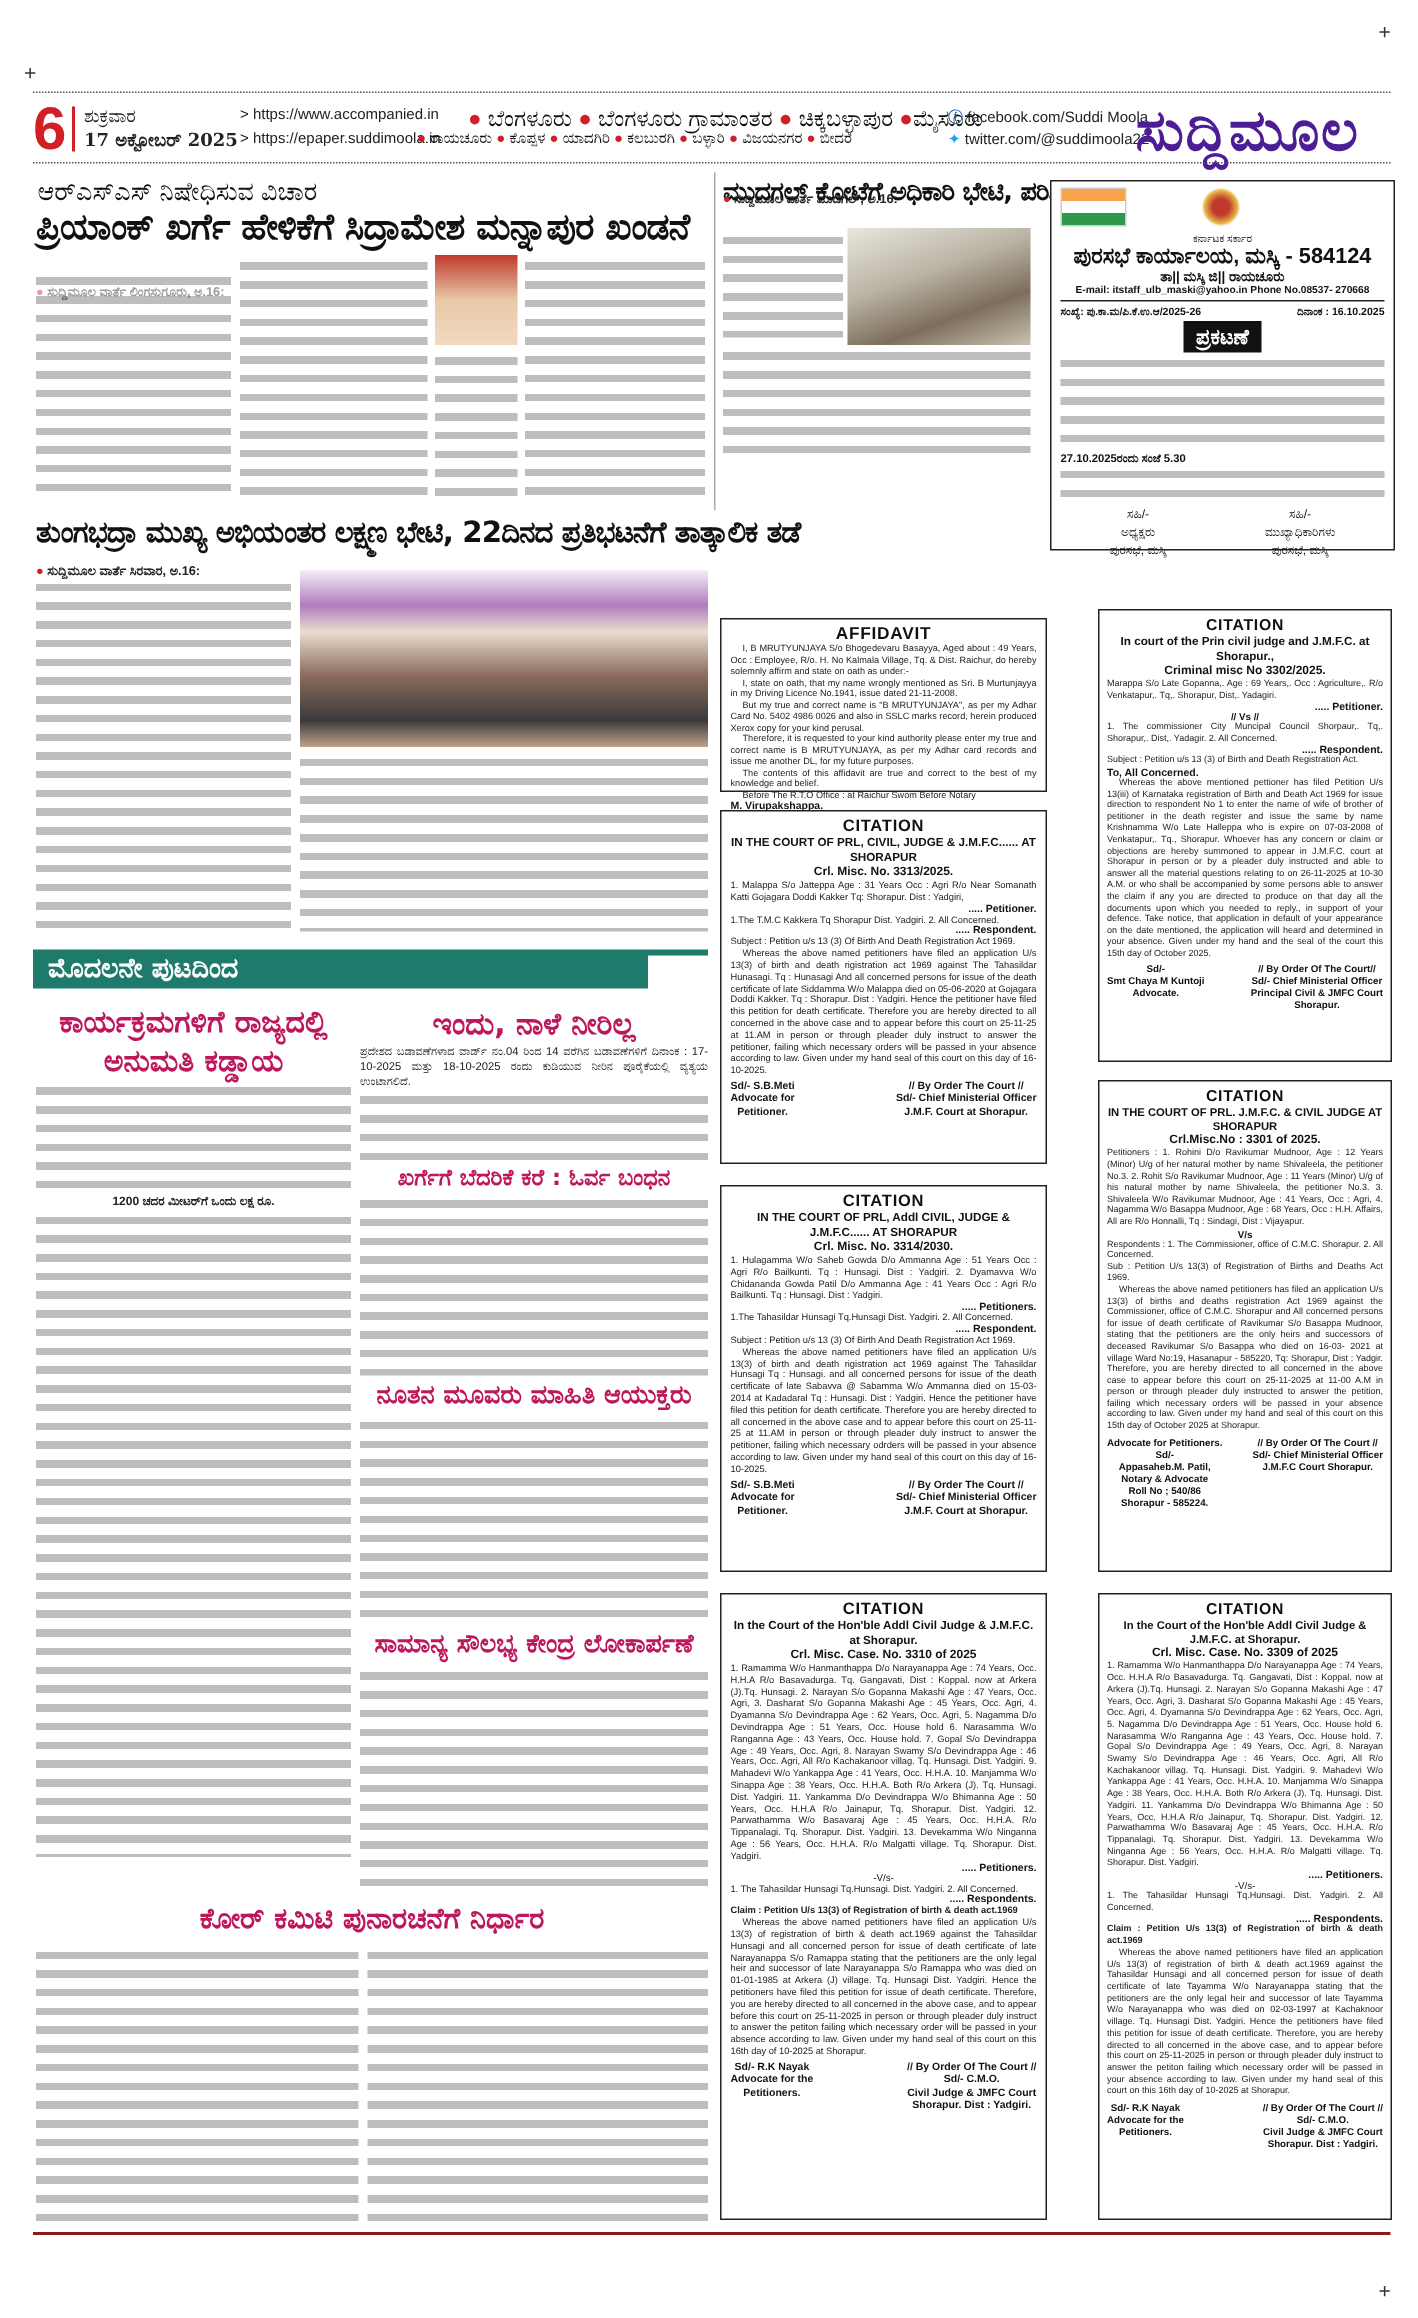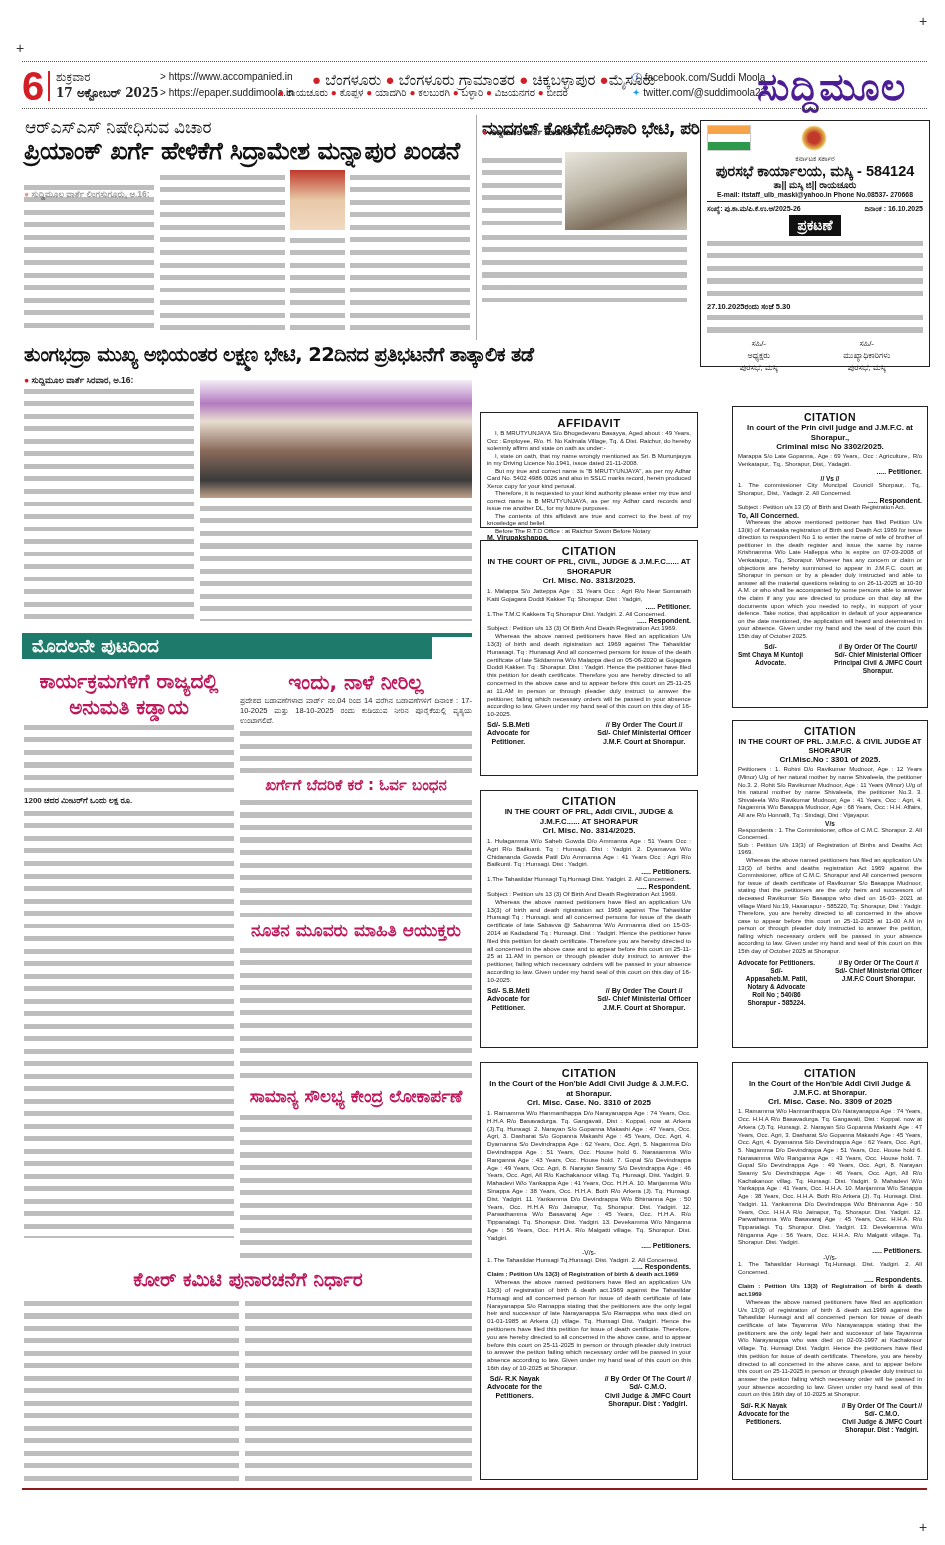--- a/index.html
+++ b/index.html
@@ -216,21 +216,21 @@
         <div>// By Order Of The Court //</div>
         <div>Sd/- Chief Ministerial Officer</div>
         <div>J.M.F.C Court Shorapur.</div>
       </div>
   </div>
 </div>
 
 <div class="box" style="left:480px;top:790px;width:218px;height:258px;padding:4px 6px">
   <div class="cit-title" style="font-size:11px">CITATION</div>
   <div class="cit-court" style="font-size:7.8px;line-height:9.5px">IN THE COURT OF PRL, Addl CIVIL, JUDGE &amp; J.M.F.C...... AT SHORAPUR</div>
-  <div class="cit-no" style="font-size:8px">Crl. Misc. No. 3314/2025.</div>
+  <div class="cit-no" style="font-size:8px">Crl. Misc. No. 3314/2030.</div>
   <div class="cit-body" style="font-size:6.2px;line-height:7.8px">1. Hulagamma W/o Saheb Gowda D/o Ammanna Age : 51 Years Occ : Agri R/o Bailkunti. Tq : Hunsagi. Dist : Yadgiri. 2. Dyamavva W/o Chidananda Gowda Patil D/o Ammanna Age : 41 Years Occ : Agri R/o Bailkunti. Tq : Hunsagi. Dist : Yadgiri.</div>
   <div class="cit-role" style="font-size:7px">..... Petitioners.</div>
   <div class="cit-body" style="font-size:6.2px;line-height:7.8px">1.The Tahasildar Hunsagi Tq.Hunsagi Dist. Yadgiri. 2. All Concerned.</div>
   <div class="cit-role" style="font-size:7px">..... Respondent.</div>
   <div class="cit-body" style="font-size:6.2px;line-height:7.8px">Subject : Petition u/s 13 (3) Of Birth And Death Registration Act 1969.</div>
   <div class="cit-body" style="font-size:6.2px;line-height:7.8px;text-indent:8px">Whereas the above named petitioners have filed an application U/s 13(3) of birth and death rigistration act 1969 against The Tahasildar Hunsagi Tq : Hunsagi. and all concerned persons for issue of the death certificate of late Sabavva @ Sabamma W/o Ammanna died on 15-03-2014 at Kadadaral Tq : Hunsagi. Dist : Yadgiri. Hence the petitioner have filed this petition for death certificate. Therefore you are hereby directed to all concerned in the above case and to appear before this court on 25-11-25 at 11.AM in person or through pleader duly instruct to answer the petitioner, failing which necessary odrders will be passed in your absence according to law. Given under my hand seal of this court on this day of 16-10-2025.</div>
   <div class="cit-sign" style="font-size:7px;line-height:8.5px">
     <div>
         <div>Sd/- S.B.Meti</div>
         <div>Advocate for</div>
@@ -297,21 +297,21 @@
 </div>
 
 <div class="banner">ಮೊದಲನೇ ಪುಟದಿಂದ</div>
 <div class="banner-line"></div>
 
 <div class="abs subhead" style="left:24px;top:668px;width:210px;font-size:20px;line-height:26px">
   <div>ಕಾರ್ಯಕ್ರಮಗಳಿಗೆ ರಾಜ್ಯದಲ್ಲಿ</div>
   <div>ಅನುಮತಿ ಕಡ್ಡಾಯ</div>
 </div>
 <div class="abs fake" style="left:24px;top:722px;width:210px;height:70px"></div>
-<div class="abs col-txt" style="left:24px;top:795px;width:210px;font-weight:bold;font-size:8px;text-align:left">1200 ಚದರ ಮೀಟರ್‌ಗೆ ಒಂದು ಲಕ್ಷ ರೂ.</div>
+<div class="abs col-txt" style="left:24px;top:795px;width:210px;font-weight:bold;font-size:8px;text-align:center">1200 ಚದರ ಮೀಟರ್‌ಗೆ ಒಂದು ಲಕ್ಷ ರೂ.</div>
 <div class="abs fake" style="left:24px;top:808px;width:210px;height:430px"></div>
 
 <div class="abs subhead" style="left:240px;top:670px;width:232px;font-size:20px">ಇಂದು, ನಾಳೆ ನೀರಿಲ್ಲ</div>
 <div class="abs col-txt" style="left:240px;top:696px;width:232px;font-size:7.5px;line-height:10px">ಪ್ರದೇಶದ ಬಡಾವಣೆಗಳಾದ ವಾರ್ಡ್ ನಂ.04 ರಿಂದ 14 ವರೆಗಿನ ಬಡಾವಣೆಗಳಿಗೆ ದಿನಾಂಕ : 17-10-2025 ಮತ್ತು 18-10-2025 ರಂದು ಕುಡಿಯುವ ನೀರಿನ ಪೂರೈಕೆಯಲ್ಲಿ ವ್ಯತ್ಯಯ ಉಂಟಾಗಲಿದೆ.</div>
 <div class="abs fake" style="left:240px;top:728px;width:232px;height:46px"></div>
 
 <div class="abs subhead" style="left:240px;top:776px;width:232px;font-size:15px">ಖರ್ಗೆಗೆ ಬೆದರಿಕೆ ಕರೆ : ಓರ್ವ ಬಂಧನ</div>
 <div class="abs fake" style="left:240px;top:797px;width:232px;height:120px"></div>
 
 <div class="abs subhead" style="left:240px;top:920px;width:232px;font-size:17px">ನೂತನ ಮೂವರು ಮಾಹಿತಿ ಆಯುಕ್ತರು</div>

